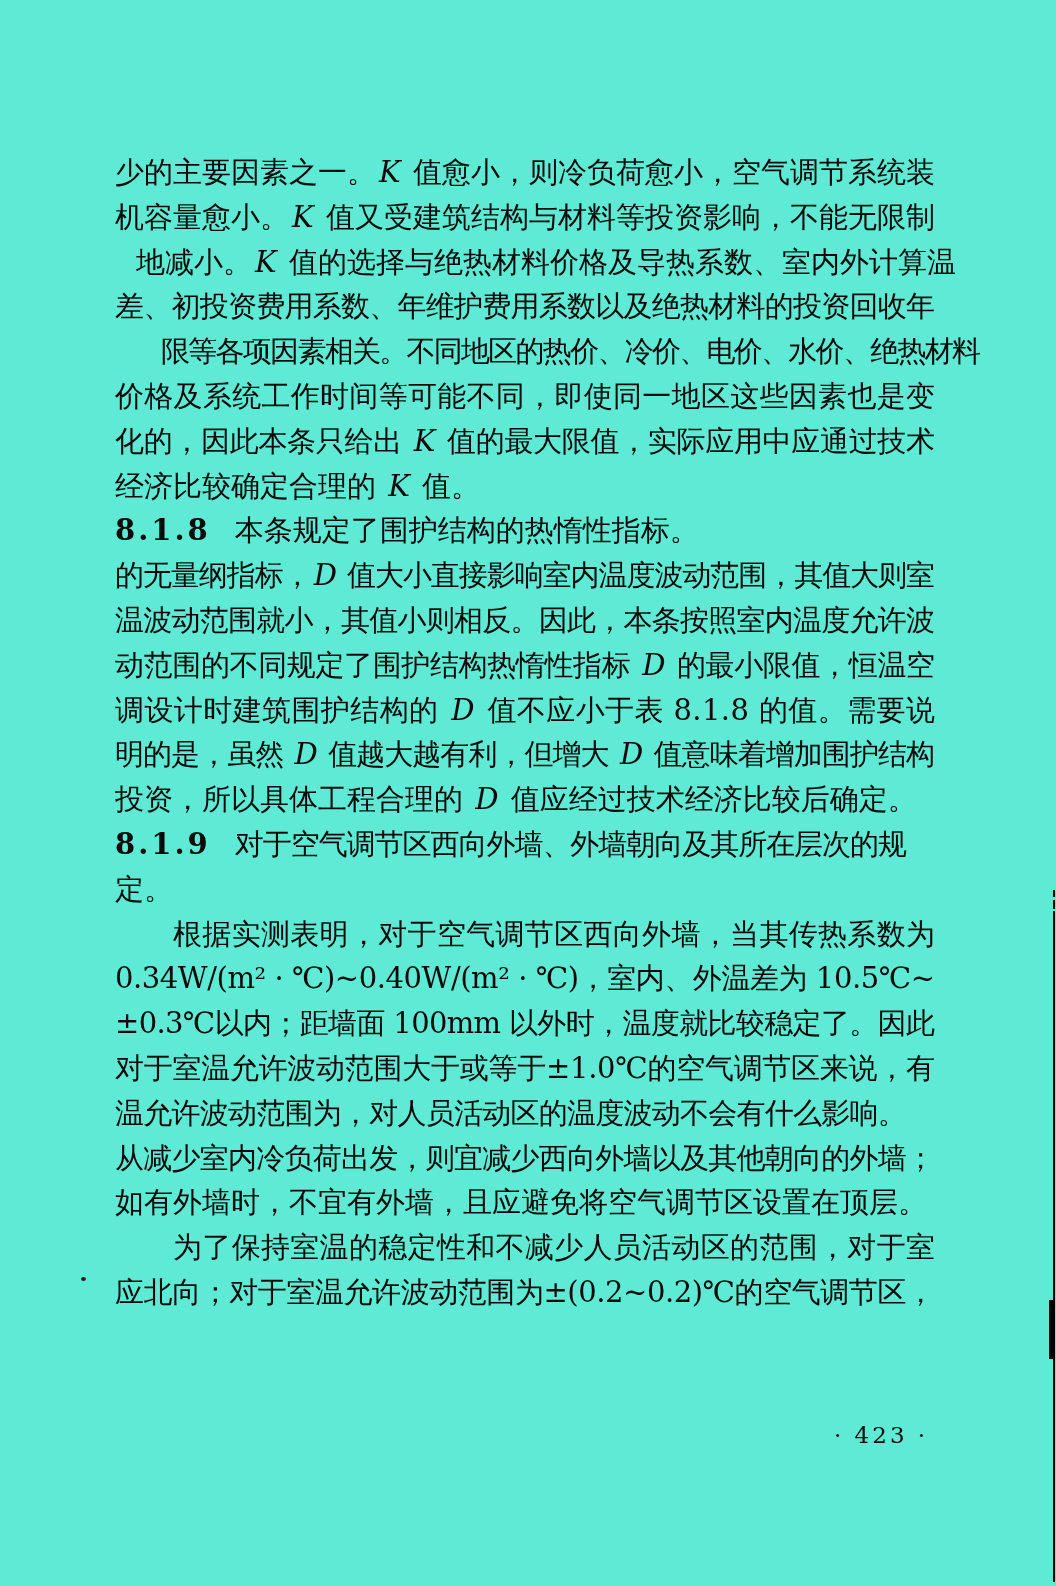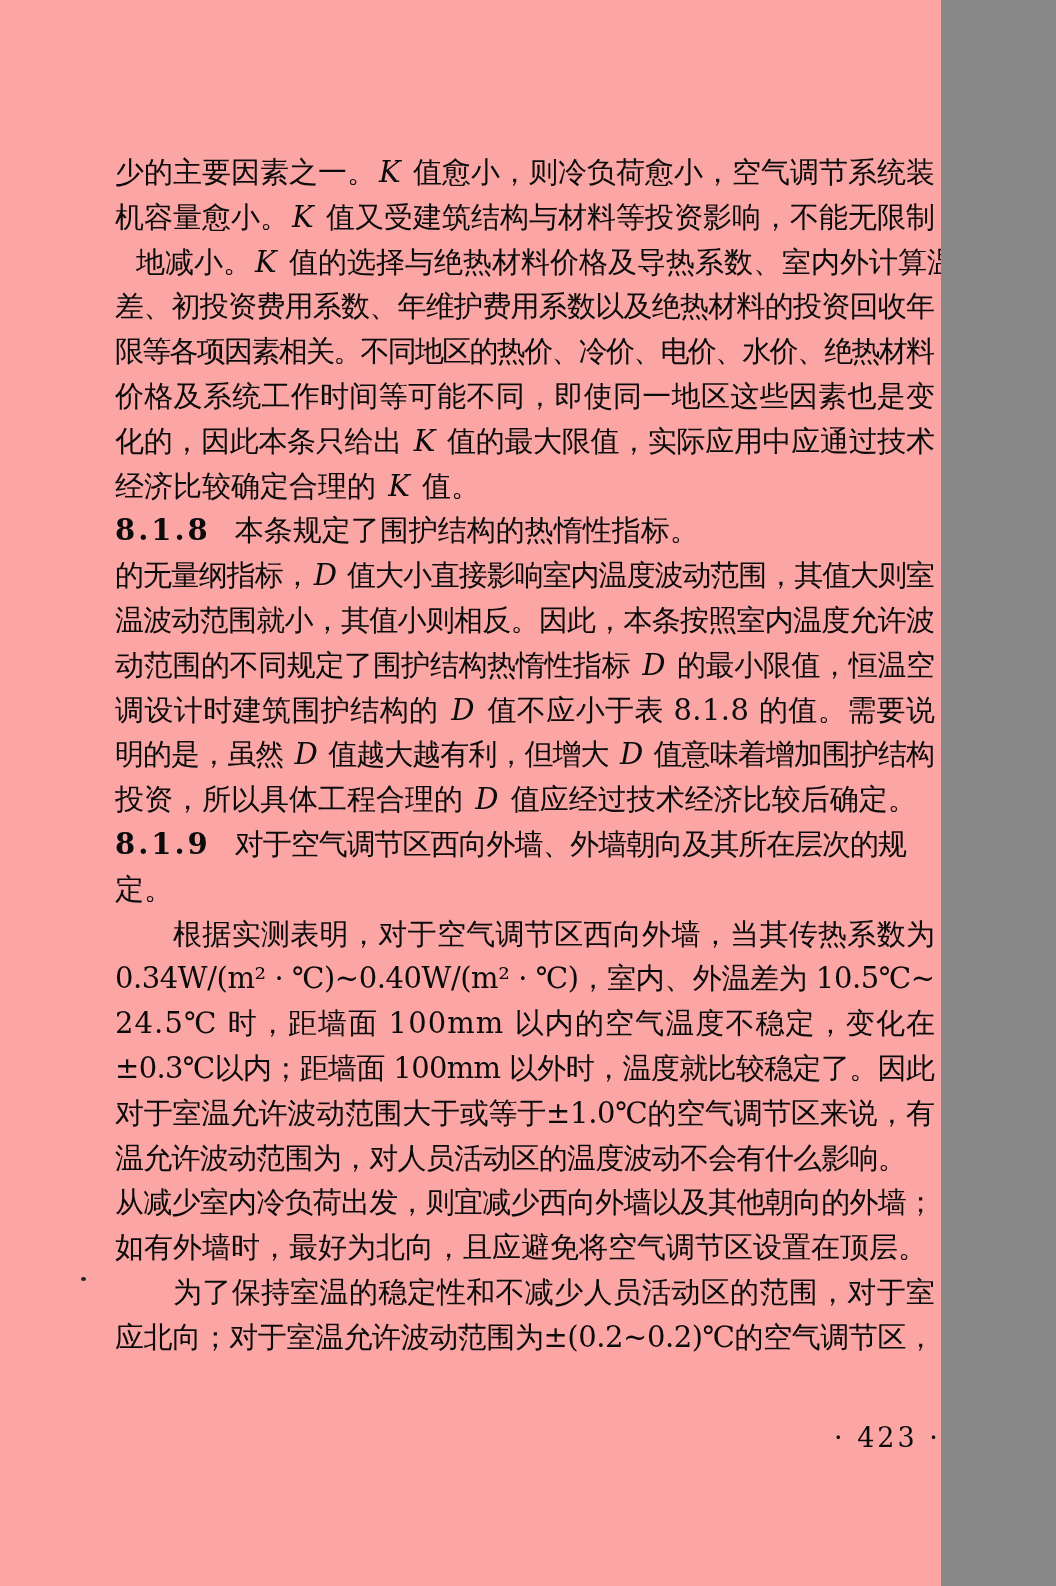--- a/index.html
+++ b/index.html
@@ -1,20 +1,20 @@
 <!DOCTYPE html>
 <html><head>
 <meta charset="utf-8">
 <style>
   html, body { margin: 0; padding: 0; background: #888; }
   .page {
     position: relative;
-    width: 941px;
+    width: 1056px;
     height: 1586px;
-    background: #fca5a5;
+    background: #5eead4;
     overflow: hidden;
     font-family: "DejaVu Serif", "Liberation Serif", serif;
     color: #0b0b0b;
   }
   .textblock {
     position: absolute;
     left: 115px;
     top: 150px;
     width: 820px;
   }
@@ -33,21 +33,21 @@
   }
   .line i.v {
     font-style: italic;
     font-family: "DejaVu Serif", "Liberation Serif", serif;
     padding: 0 3px;
   }
   .pagenum {
     position: absolute;
     left: 834px;
     top: 1422px;
-    font-size: 27px;
+    font-size: 23px;
     letter-spacing: 3px;
     color: #0b0b0b;
   }
   
   .art { position: absolute; background: #000; }
   .art-dash-a { left: 1053px; top: 890px; width: 2px; height: 7px; }
   .art-dash-b { left: 1053px; top: 900px; width: 2px; height: 9px; }
   .art-vline  { left: 1053px; top: 911px; width: 2px; height: 671px; }
   .art-blob   { left: 1049px; top: 1300px; width: 5px; height: 59px; }
   .art-dot    { left: 81px; top: 1277px; width: 5px; height: 4px; border-radius: 50%; background:#222; }
@@ -55,41 +55,40 @@
 </head>
 <body>
 
 <div class="page">
 
   <div class="textblock">
       <div class="line"><span class="inner"><span class="txt" style="letter-spacing: 0.004px;">少的主要因素之一。<i class="v">K</i> 值愈小，则冷负荷愈小，空气调节系统装</span></span></div>
       <div class="line"><span class="inner"><span class="txt" style="letter-spacing: 0.004px;">机容量愈小。<i class="v">K</i> 值又受建筑结构与材料等投资影响，不能无限制</span></span></div>
       <div class="line"><span class="inner"><span class="txt" style="letter-spacing: 0.004px; margin-left: 21px;">地减小。<i class="v">K</i> 值的选择与绝热材料价格及导热系数、室内外计算温</span></span></div>
       <div class="line"><span class="inner"><span class="txt" style="letter-spacing: -0.75px;">差、初投资费用系数、年维护费用系数以及绝热材料的投资回收年</span></span></div>
-      <div class="line"><span class="inner"><span class="txt" style="letter-spacing: -1.724px;">限等各项因素相关。不同地区的热价、冷价、电价、水价、绝热材料</span></span></div>
+      <div class="line"><span class="inner"><span class="txt" style="letter-spacing: -1.724px; margin-left: 46px;">限等各项因素相关。不同地区的热价、冷价、电价、水价、绝热材料</span></span></div>
       <div class="line"><span class="inner"><span class="txt" style="letter-spacing: 0.296px;">价格及系统工作时间等可能不同，即使同一地区这些因素也是变</span></span></div>
       <div class="line"><span class="inner"><span class="txt" style="letter-spacing: -0.314px;">化的，因此本条只给出 <i class="v">K</i> 值的最大限值，实际应用中应通过技术</span></span></div>
       <div class="line"><span class="inner"><span class="txt">经济比较确定合理的 <i class="v">K</i> 值。</span></span></div>
       <div class="line"><span class="inner"><b class="sec">8.1.8</b><span class="txt">本条规定了围护结构的热惰性指标。</span></span></div>
       <div class="line"><span class="inner"><span class="txt" style="letter-spacing: -1.051px;">的无量纲指标，<i class="v">D</i> 值大小直接影响室内温度波动范围，其值大则室</span></span></div>
       <div class="line"><span class="inner"><span class="txt" style="letter-spacing: -0.75px;">温波动范围就小，其值小则相反。因此，本条按照室内温度允许波</span></span></div>
       <div class="line"><span class="inner"><span class="txt" style="letter-spacing: -0.369px;">动范围的不同规定了围护结构热惰性指标 <i class="v">D</i> 的最小限值，恒温空</span></span></div>
       <div class="line"><span class="inner"><span class="txt" style="letter-spacing: 0.408px;">调设计时建筑围护结构的 <i class="v">D</i> 值不应小于表 8.1.8 的值。需要说</span></span></div>
       <div class="line"><span class="inner"><span class="txt" style="letter-spacing: -0.949px;">明的是，虽然 <i class="v">D</i> 值越大越有利，但增大 <i class="v">D</i> 值意味着增加围护结构</span></span></div>
       <div class="line"><span class="inner"><span class="txt">投资，所以具体工程合理的 <i class="v">D</i> 值应经过技术经济比较后确定。</span></span></div>
       <div class="line"><span class="inner"><b class="sec">8.1.9</b><span class="txt" style="letter-spacing: -1.031px;">对于空气调节区西向外墙、外墙朝向及其所在层次的规</span></span></div>
       <div class="line"><span class="inner"><span class="txt">定。</span></span></div>
       <div class="line"><span class="inner" style="margin-left: 58px;"><span class="txt" style="letter-spacing: 0.32px;">根据实测表明，对于空气调节区西向外墙，当其传热系数为</span></span></div>
       <div class="line"><span class="inner"><span class="txt" style="letter-spacing: -0.438px;">0.34W/(m² · ℃)~0.40W/(m² · ℃)，室内、外温差为 10.5℃~</span></span></div>
-      <div class="line"><span class="inner"><span class="txt" style="letter-spacing: 1.096px;">24.5℃ 时，距墙面 100mm 以内的空气温度不稳定，变化在</span></span></div>
       <div class="line"><span class="inner"><span class="txt" style="letter-spacing: -0.646px;">±0.3℃以内；距墙面 100mm 以外时，温度就比较稳定了。因此</span></span></div>
       <div class="line"><span class="inner"><span class="txt" style="letter-spacing: -0.271px;">对于室温允许波动范围大于或等于±1.0℃的空气调节区来说，有</span></span></div>
       <div class="line"><span class="inner"><span class="txt" style="letter-spacing: -0.75px;">温允许波动范围为，对人员活动区的温度波动不会有什么影响。</span></span></div>
       <div class="line"><span class="inner"><span class="txt" style="letter-spacing: -0.75px;">从减少室内冷负荷出发，则宜减少西向外墙以及其他朝向的外墙；</span></span></div>
-      <div class="line"><span class="inner"><span class="txt">如有外墙时，最好为北向，且应避免将空气调节区设置在顶层。</span></span></div>
+      <div class="line"><span class="inner"><span class="txt">如有外墙时，不宜有外墙，且应避免将空气调节区设置在顶层。</span></span></div>
       <div class="line"><span class="inner" style="margin-left: 58px;"><span class="txt" style="letter-spacing: 0.32px;">为了保持室温的稳定性和不减少人员活动区的范围，对于室</span></span></div>
       <div class="line"><span class="inner"><span class="txt" style="letter-spacing: -0.435px;">应北向；对于室温允许波动范围为±(0.2~0.2)℃的空气调节区，</span></span></div>
     </div>
 
   <div class="pagenum">· 423 ·</div>
 
   <div class="art art-dash-a"></div>
   <div class="art art-dash-b"></div>
   <div class="art art-vline"></div>
   <div class="art art-blob"></div>

